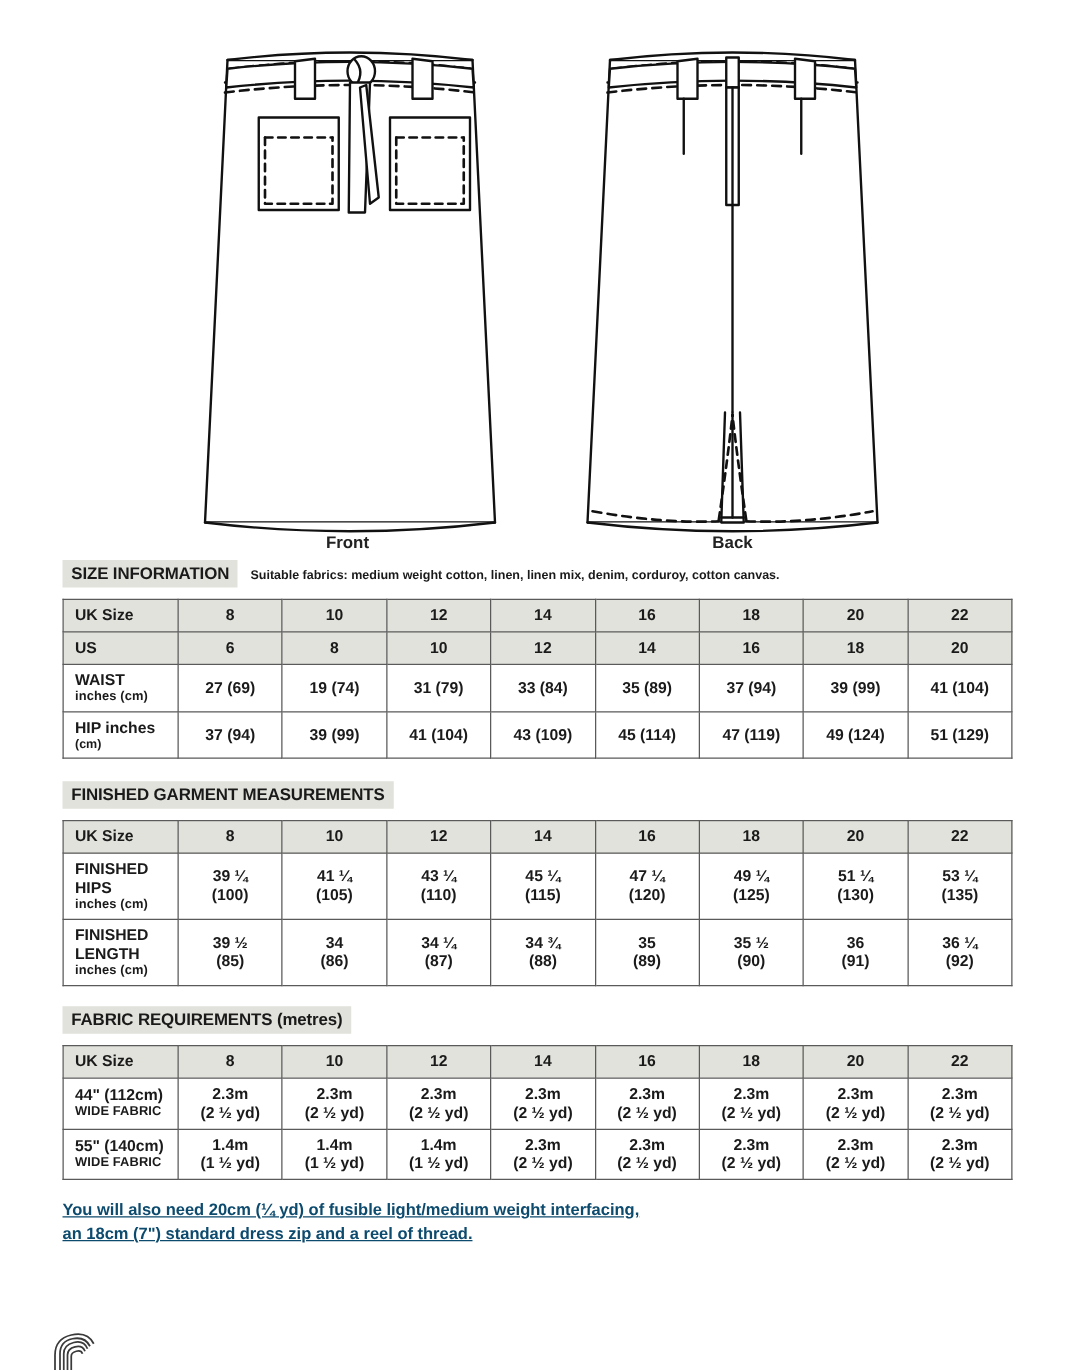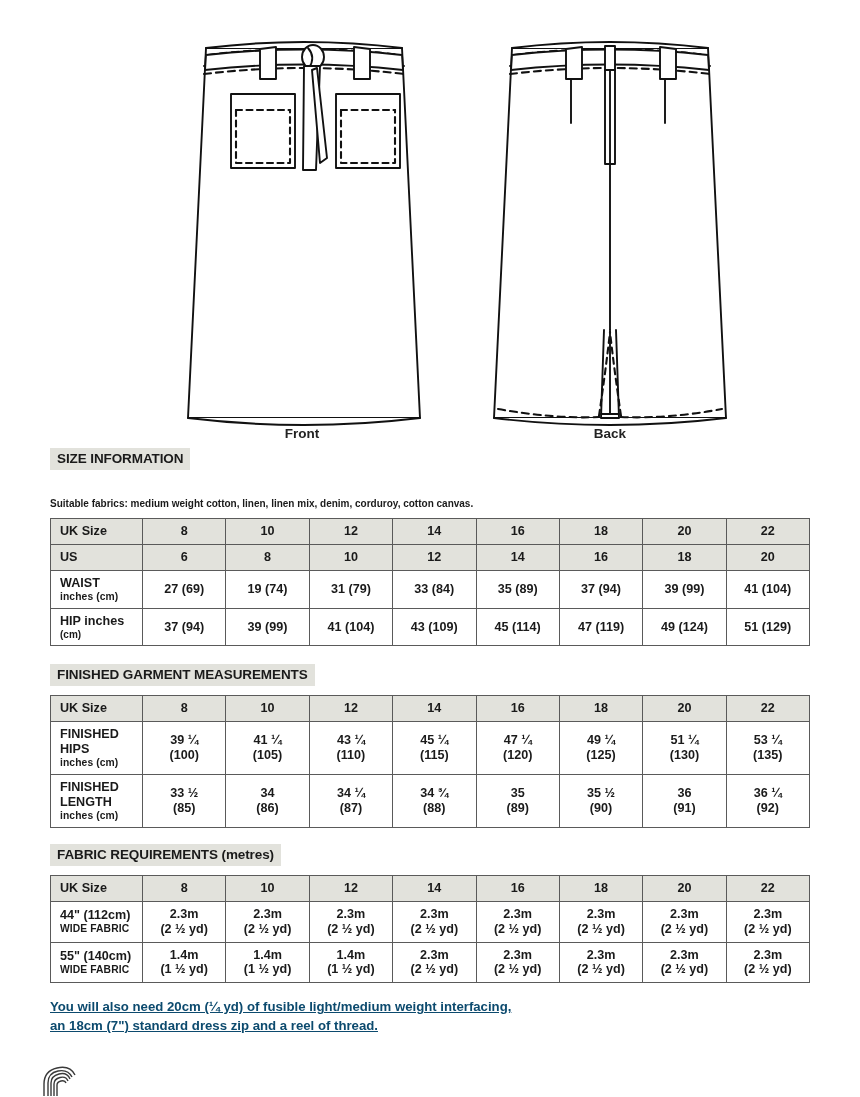--- a/index.html
+++ b/index.html
@@ -14,43 +14,41 @@
     color: #1a1a1a;
     position: relative;
     overflow: hidden;
   }
 
   
   .tech-drawings {
     width: 724px;
     height: 448px;
     position: relative;
-    margin-left: 24px;
   }
   .tech-drawings svg { display: block; }
   .view-caption {
     position: absolute;
     font-size: 13.5px;
     font-weight: 700;
     color: #232323;
     text-align: center;
     width: 120px;
   }
   #cap-front { left: 218px; top: 426px; }
   #cap-back  { left: 526px; top: 426px; }
 
   
   .section-wrap {
     padding: 0 50px;
   }
   .section-head-row {
     display: flex;
     align-items: baseline;
-    gap: 28px;
-    flex-direction: column;
+    gap: 10px;
   }
   .section-title {
     display: inline-block;
     background: #e2e2dc;
     font-size: 13.5px;
     font-weight: 700;
     letter-spacing: -0.1px;
     padding: 3px 7px 4px 7px;
     color: #1a1a1a;
     white-space: nowrap;
@@ -335,21 +333,21 @@
         <span class="cellval">(135)</span>
       </td>
     </tr>
 
     <tr>
       <td class="rowlabel">
         <span>FINISHED LENGTH</span>
         <span class="sub">inches (cm)</span>
       </td>
       <td>
-        <span class="cellval">33 ½</span>
+        <span class="cellval">39 ½</span>
         <span class="cellval">(85)</span>
       </td>
       <td>
         <span class="cellval">34</span>
         <span class="cellval">(86)</span>
       </td>
       <td>
         <span class="cellval">34 ¼</span>
         <span class="cellval">(87)</span>
       </td>

